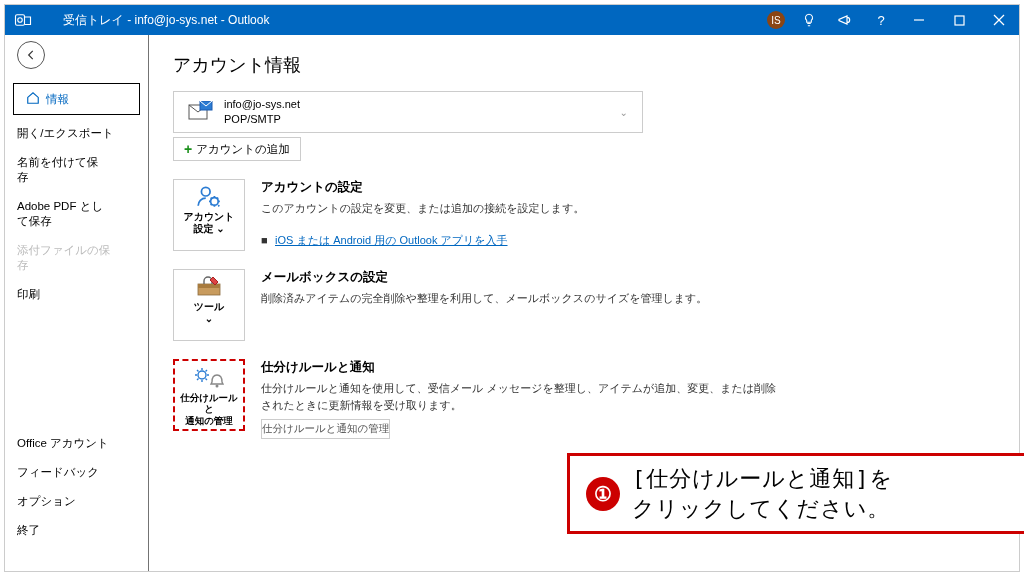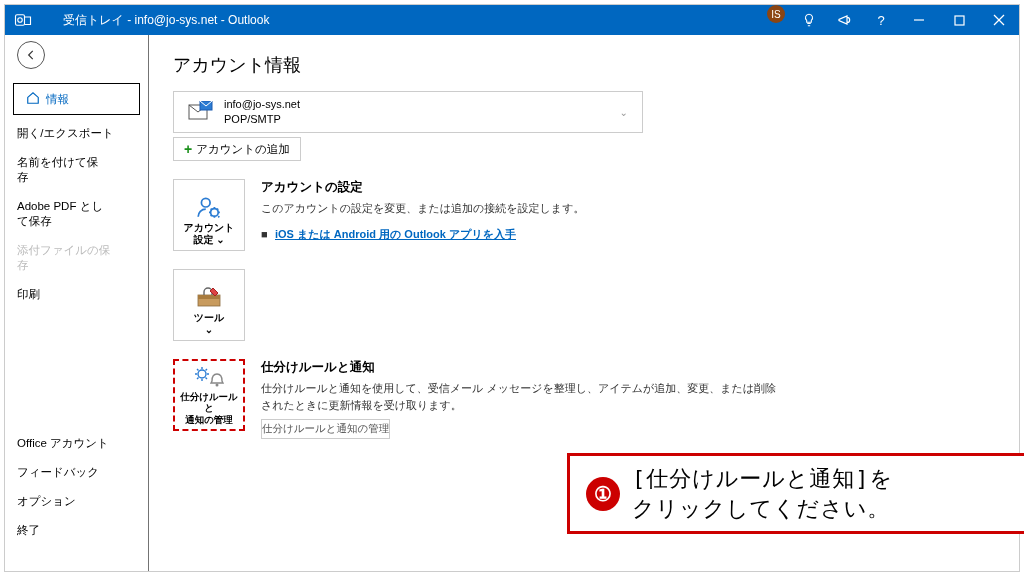--- a/index.html
+++ b/index.html
@@ -1,41 +1,41 @@
 <!DOCTYPE html>
 <html><head>
 <meta charset="utf-8">
 <style>
   * { box-sizing: border-box; margin: 0; padding: 0; }
   body { font-family: "Meiryo", "Yu Gothic", sans-serif; font-size: 12px; background: #fff; width: 1024px; height: 576px; overflow: hidden; }
   .outer { border: 1px solid #ccc; width: 1016px; height: 568px; margin: 4px; position: relative; }
   .titlebar { background: #0067c0; height: 30px; display: flex; align-items: center; color: #fff; gap: 20px; }
   .titlebar .logo { margin-left: 8px; width: 20px; height: 20px; display:flex; align-items:center; justify-content:center; }
   .titlebar .title { margin-left: 10px; font-size: 12px; flex: 1; }
-  .titlebar .right { display: flex; }
+  .titlebar .right { display: flex; align-items: center; }
   .titlebar .right .avatar { width: 18px; height: 18px; border-radius: 50%; background: #8b4513; color:#fff; font-size:10px; display:flex; align-items:center; justify-content:center; margin: 0 6px; }
   .titlebar .right .ico { width: 36px; height: 30px; display:flex; align-items:center; justify-content:center; color:#fff; font-size:13px; }
   .titlebar .right .winbtn { width: 40px; height: 30px; display:flex; align-items:center; justify-content:center; color:#fff; }
   .content { display: flex; height: calc(100% - 30px); background: #fff; }
   .sidebar { width: 144px; border-right: 1px solid #737373; padding-top: 6px; }
   .backbtn { width: 28px; height: 28px; border: 1px solid #555; border-radius: 50%; margin-left: 12px; display:flex; align-items:center; justify-content:center; font-size: 14px; }
   .sidenav { margin-top: 14px; }
   .sidenav .item { padding: 7px 10px 7px 12px; font-size: 11.5px; }
   .sidenav .item.info { border: 1px solid #000; color: #0067c0; margin: 0 8px 4px 8px; display:flex; align-items:center; gap:6px; }
   .sidenav .spacer { height: 120px; }
   .main { flex: 1; padding: 18px 24px; position: relative; }
   .main h1 { font-size: 18px; font-weight: normal; margin-bottom: 14px; }
   .account-select { border: 1px solid #ccc; width: 470px; height: 42px; display:flex; align-items:center; padding: 0 14px; justify-content: space-between; }
   .account-select .left { display:flex; align-items:center; gap:10px; }
   .account-select .mailico { width: 26px; height: 22px; }
   .account-select .txt { font-size: 11px; line-height: 1.4; }
   .addacct { border: 1px solid #ccc; display:inline-flex; align-items:center; gap:4px; padding: 3px 10px; margin-top: 4px; font-size: 11.5px; }
   .addacct .plus { color: #1a8f1a; font-weight: bold; font-size: 14px; }
   .block { display:flex; margin-top: 18px; gap: 16px; align-items:flex-start; }
-  .bigbtn { border: 1px solid #ccc; width: 72px; height: 72px; display:flex; flex-direction:column; align-items:center; justify-content:flex-end; gap:3px; font-size: 10px; text-align:center; line-height:1.2; position: relative; padding: 4px; }
+  .bigbtn { border: 1px solid #ccc; width: 72px; height: 72px; display:flex; flex-direction:column; align-items:center; justify-content:flex-start; gap:3px; font-size: 10px; text-align:center; line-height:1.2; position: relative; padding: 4px; }
   .bigbtn .bigicon { height: 24px; display:flex; align-items:center; justify-content:center; }
   .bigbtn.highlight { border: 2.5px dashed #c00; }
   .block .desc h3 { font-size: 12.5px; font-weight: bold; margin-bottom: 4px; }
   .block .desc p { font-size: 11px; line-height: 1.5; color: #333; max-width: 520px; }
   .block .desc a { color: #0067c0; font-size: 11px; text-decoration: underline; }
   .subbtn { border: 1px solid #ccc; display:inline-block; padding: 2px 0; font-size: 10.5px; margin-top: 6px; color: #555; }
   .disabled { color: #bbb; }
   .callout { position: absolute; left: 418px; top: 418px; border: 3px solid #c00; background: #fff; padding: 8px 16px; display:flex; align-items:center; gap: 12px; width: 570px; }
   .callout .num { background: #c00; color:#fff; width: 34px; height: 34px; border-radius: 50%; font-size: 20px; display:flex; align-items:center; justify-content:center; font-weight: bold; }
   .callout .ctext { font-size: 22px; font-family: "MS Gothic","Meiryo",monospace; white-space: pre-line; line-height: 1.35; letter-spacing: 1px; }
@@ -151,40 +151,44 @@
                 <circle cx="17" cy="17" r="3.5"></circle>
                 <path d="M17 12v1.5M17 20.5V22M12 17h1.5M20.5 17H22M13.5 13.5l1 1M20.5 20.5l1 1M20.5 13.5l-1 1M13.5 20.5l1-1"></path>
               </svg>
           </div>
           <div style="white-space:pre-line;font-weight:bold">アカウント
 設定 ⌄</div>
         </div>
         <div class="desc">
           <h3>アカウントの設定</h3>
           <p>このアカウントの設定を変更、または追加の接続を設定します。</p>
-          <div style="margin-top:10px;font-weight:bold;">
+          <div style="margin-top:16px;">
             <span style="color:#333;font-size:11px;margin-right:4px;">■</span>
             <a href="#">iOS または Android 用の Outlook アプリを入手</a>
           </div>
         </div>
       </div>
 
       <div class="block">
         <div class="bigbtn">
           <div class="bigicon">
             <svg width="26" height="24" viewBox="0 0 26 24">
                 <rect x="2" y="10" width="22" height="11" fill="#c89b5e" stroke="#8b6a3c" stroke-width="0.8"></rect>
                 <rect x="2" y="10" width="22" height="4" fill="#a87b3e"></rect>
                 <path d="M8 10V7a4 4 0 0 1 8 0v3" fill="none" stroke="#666" stroke-width="1.4"></path>
                 <path d="M17 3 l5 5 -3 3 -5-5z" fill="#d44" stroke="#a22"></path>
               </svg>
           </div>
           <div style="white-space:pre-line;font-weight:bold">ツール
 ⌄</div>
         </div>
+        <div class="desc">
+          <h3>メールボックスの設定</h3>
+          <p>削除済みアイテムの完全削除や整理を利用して、メールボックスのサイズを管理します。</p>
+        </div>
       </div>
 
       <div class="block">
         <div class="bigbtn highlight">
           <div class="bigicon">
             <svg width="30" height="24" viewBox="0 0 30 24" fill="none" stroke="#2b7cd3" stroke-width="1.4">
                 <circle cx="8" cy="10" r="4"></circle>
                 <path d="M8 3v2M8 15v2M1 10h2M13 10h2M3 5l1.5 1.5M11.5 13.5L13 15M13 5l-1.5 1.5M3 15l1.5-1.5"></path>
                 <path d="M18 17c0-5 2-7 5-7s5 2 5 7l1 2H17l1-2z" stroke="#888"></path>
                 <circle cx="23" cy="21" r="1.5" fill="#888" stroke="none"></circle>

